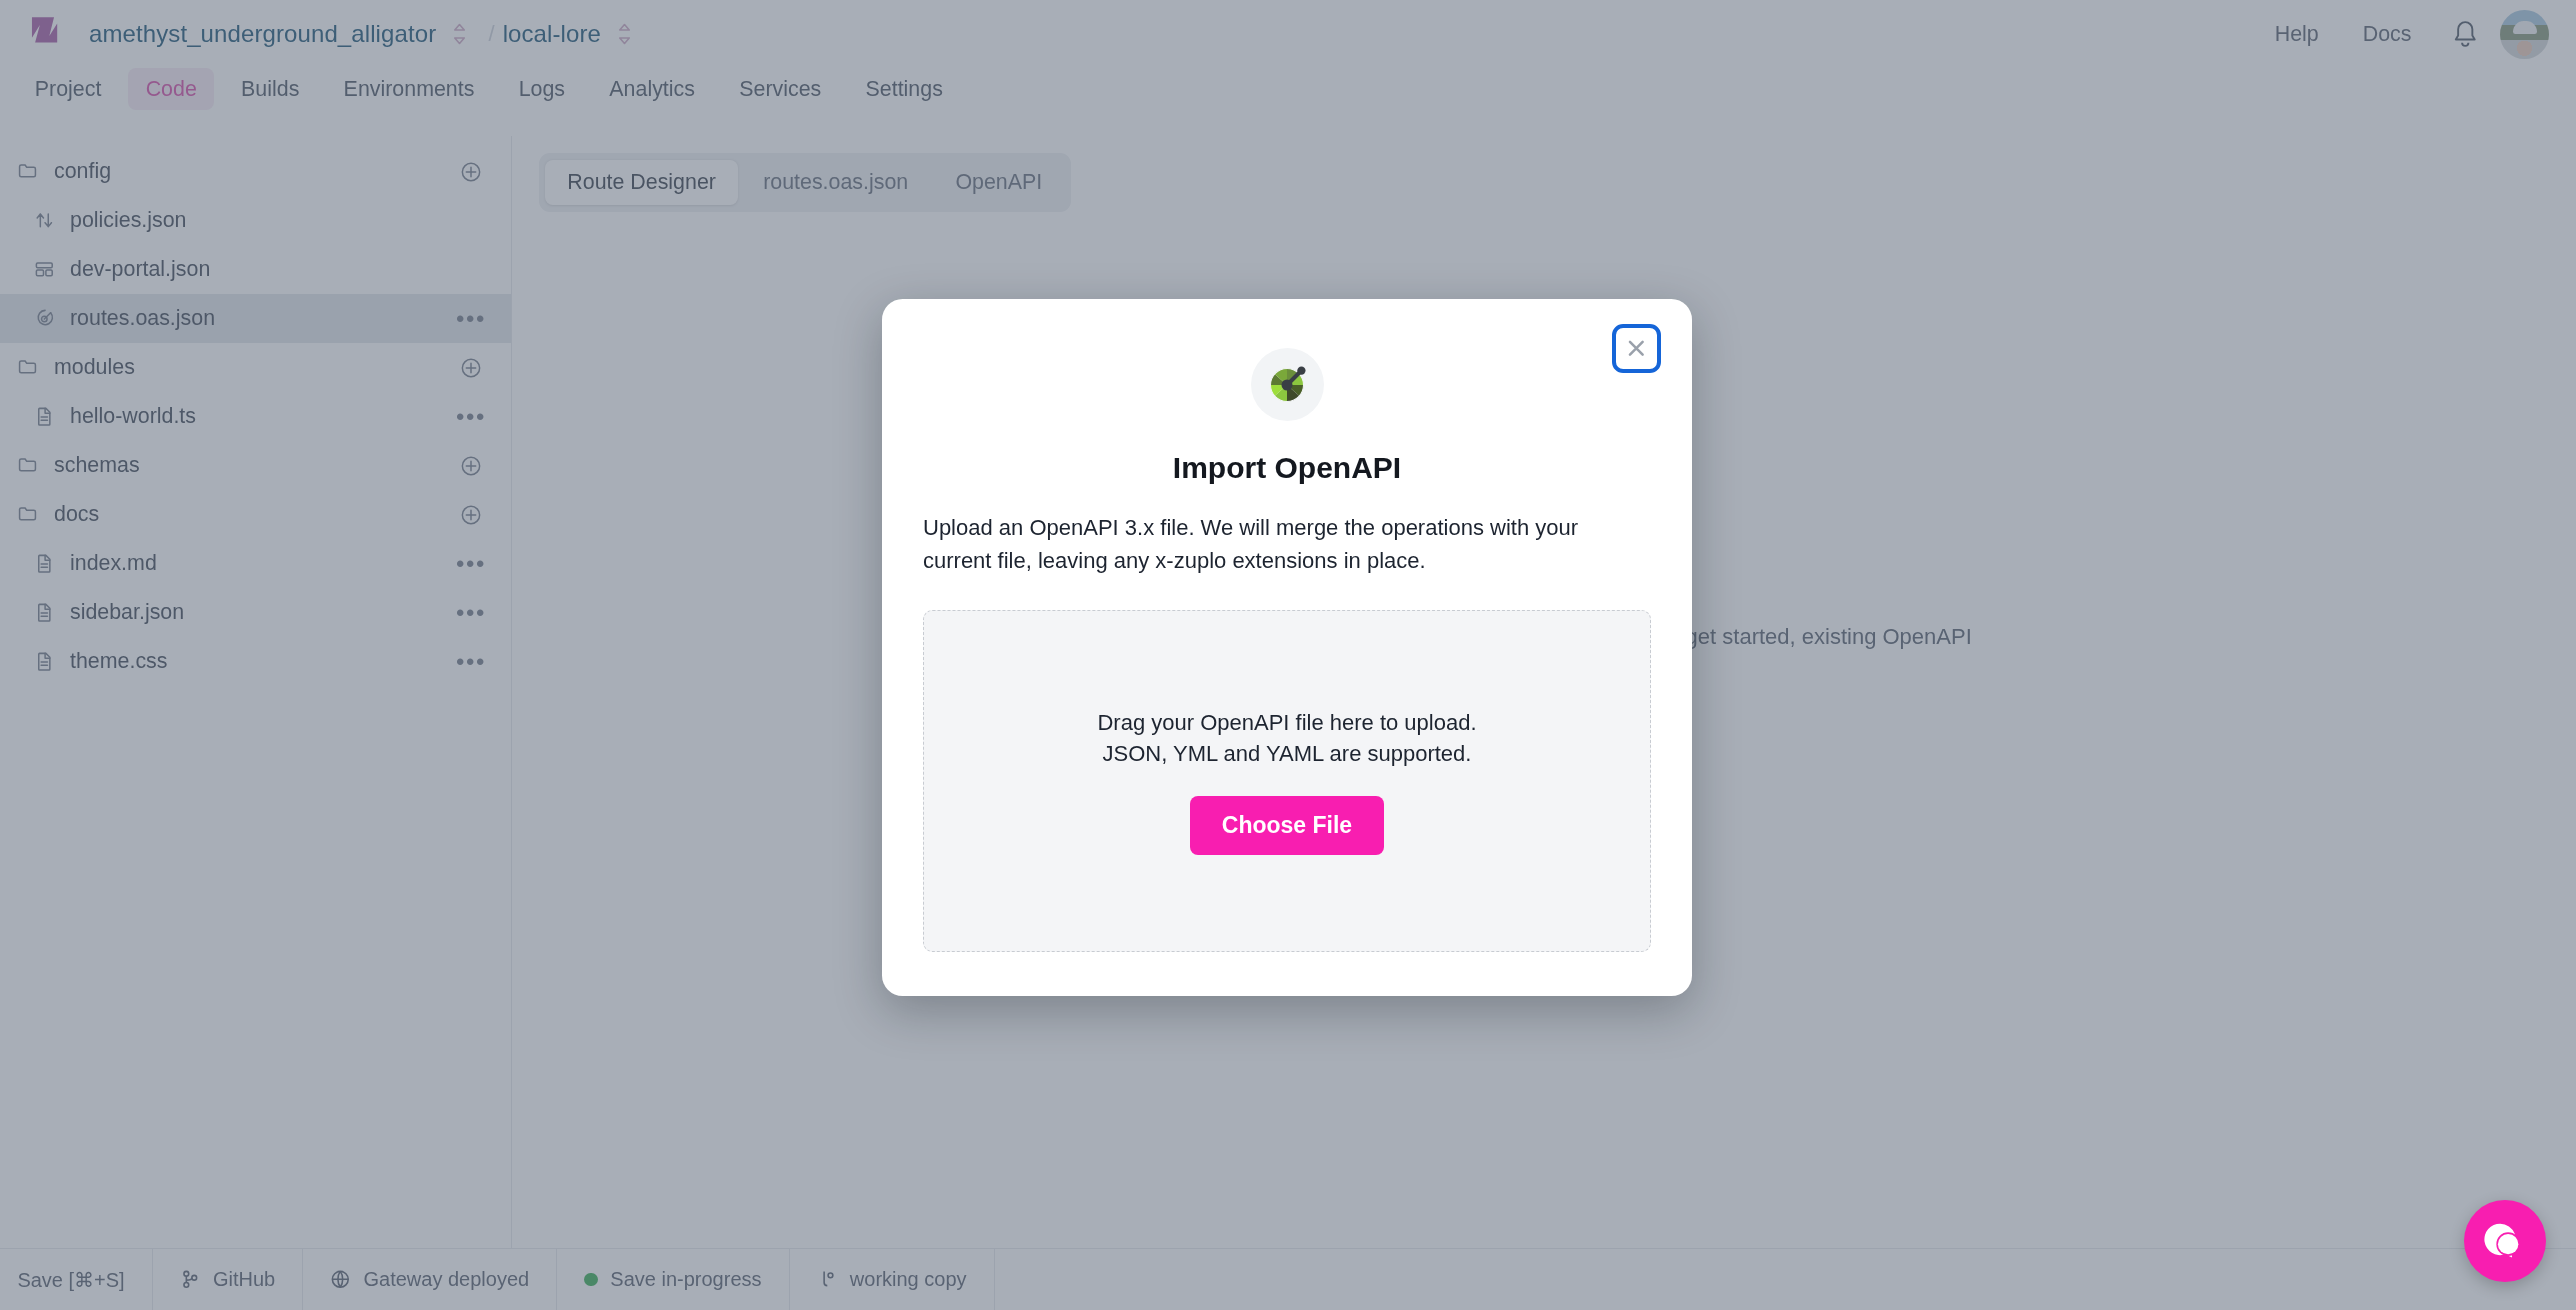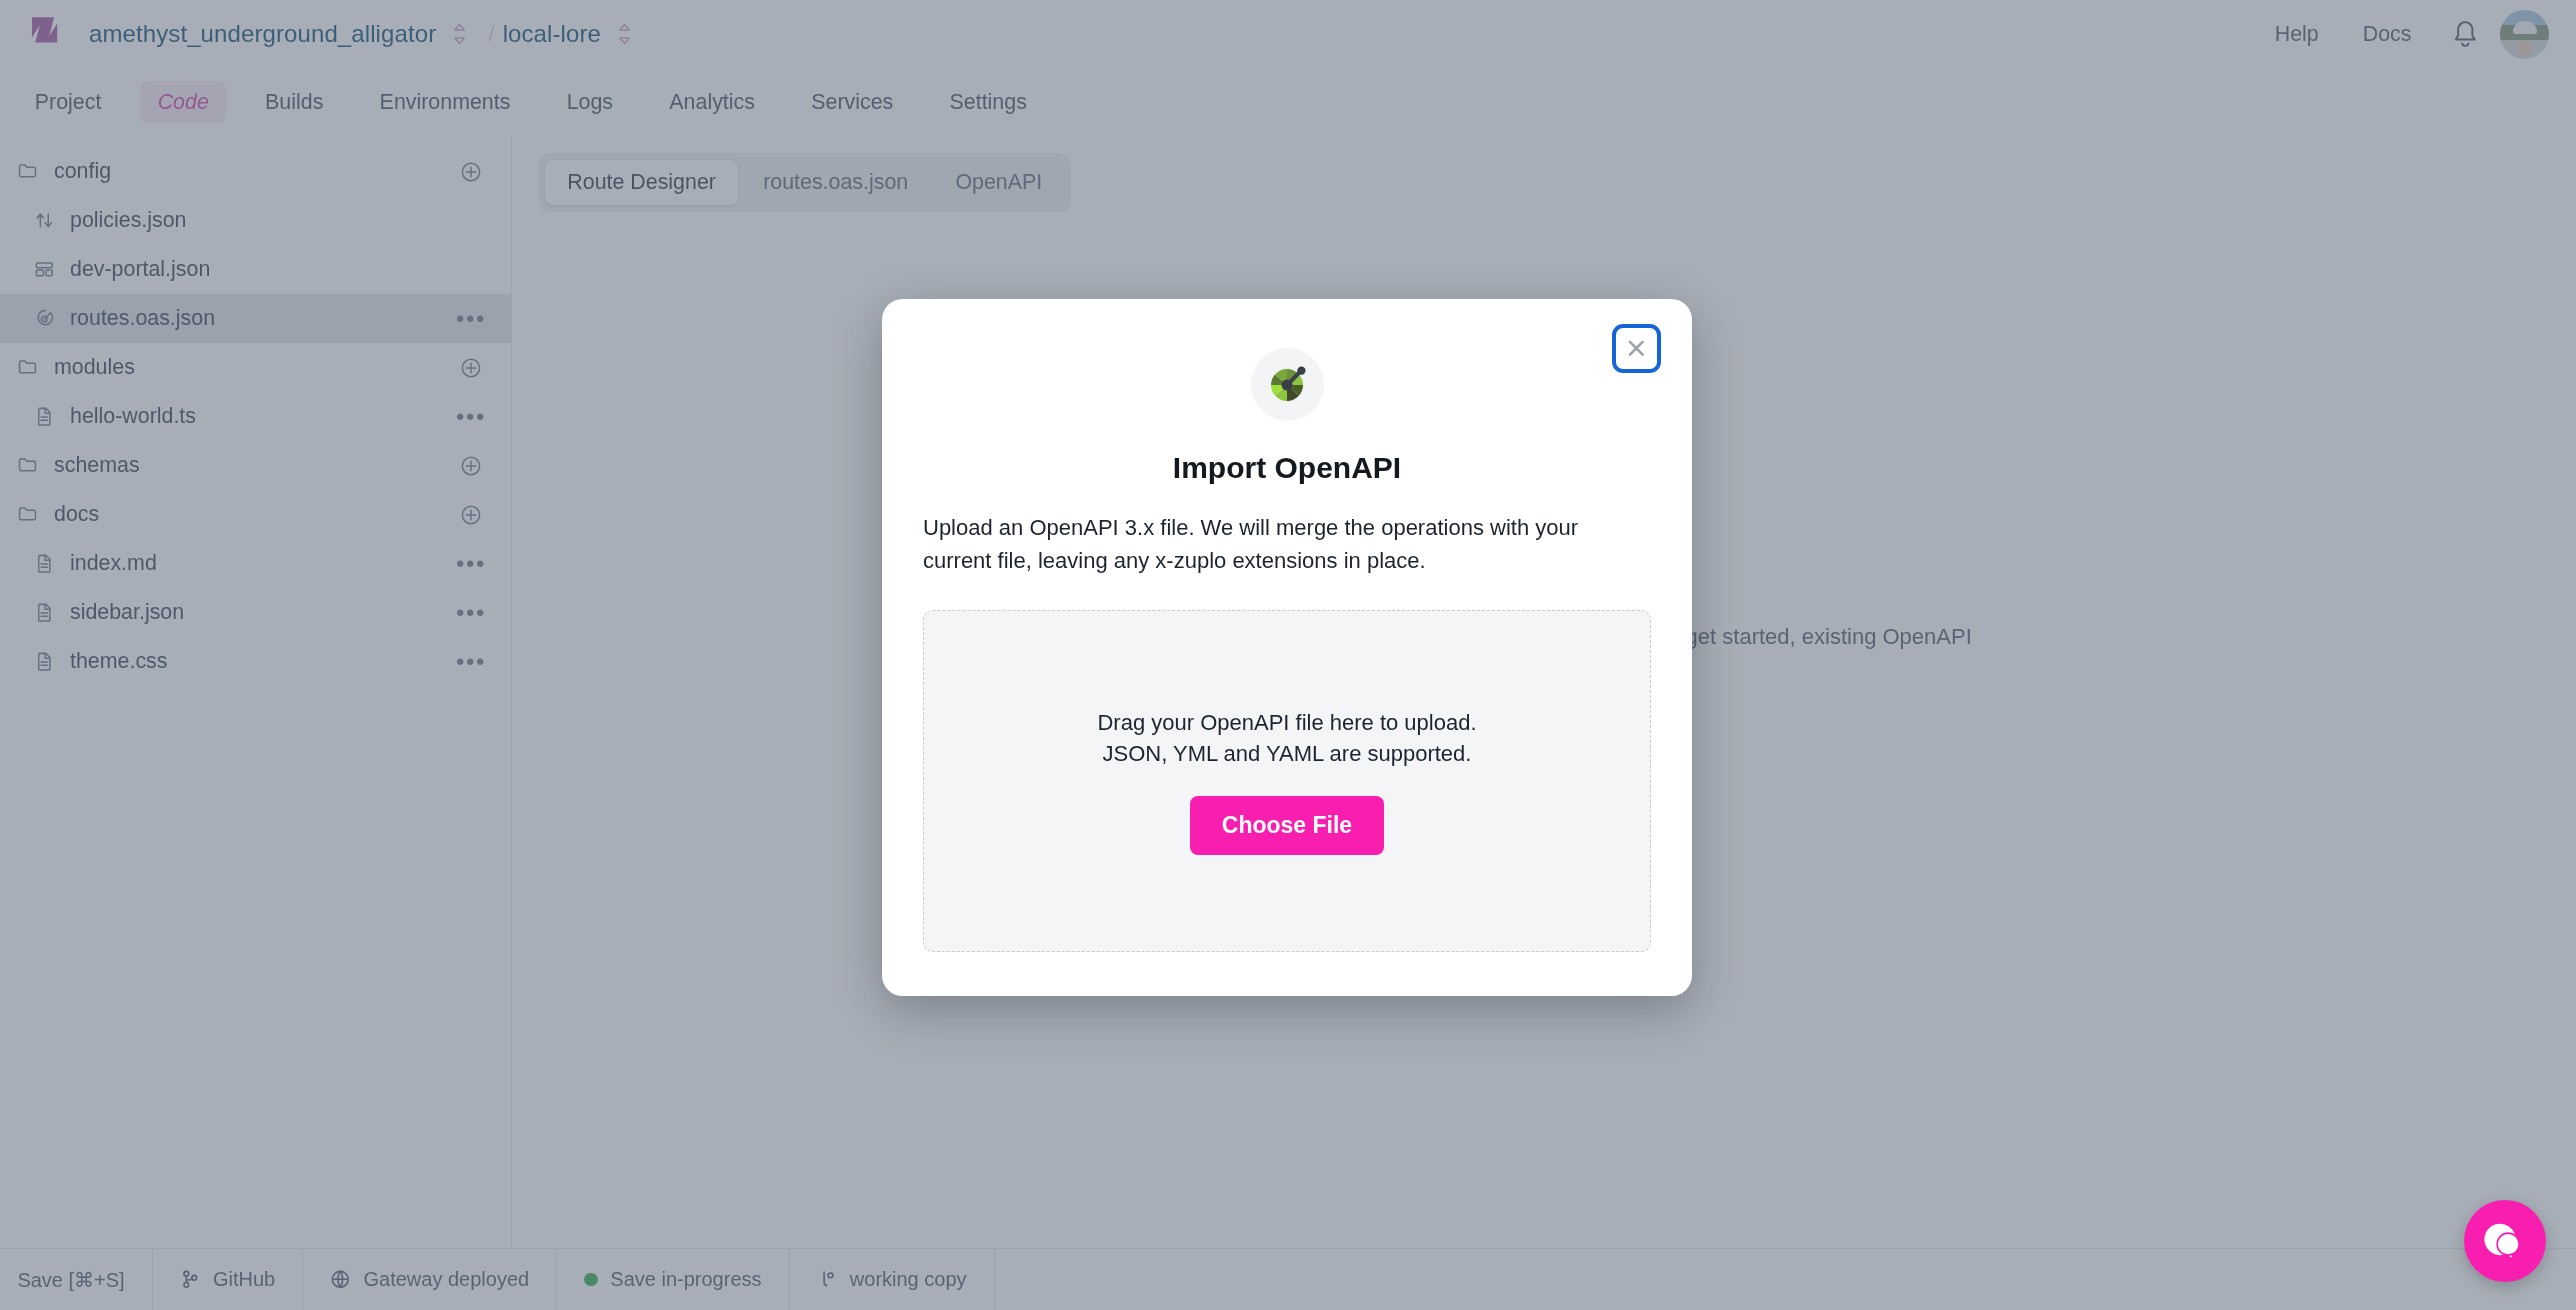--- a/index.html
+++ b/index.html
@@ -50,30 +50,29 @@
     position: relative; overflow: hidden;
   }
   .avatar::after {
     content:""; position:absolute; left:50%; top:24%; transform:translateX(-50%);
     width: 24px; height: 12.7px; border-radius: 11px 11px 2.4px 2.4px; background:#eef1f3;
   }
 
   
   .navbar {
     height: 68px; flex: 0 0 68px;
-    display: flex; align-items: center; padding: 0 17.4px;
+    display: flex; align-items: flex-start; padding: 0 17.4px;
     background: #ffffff;
-    gap: 12px;
   }
   .navtab {
     font-size: 21.4px; color: #3f4a59;
     padding: 8.7px 17.4px; border-radius: 8px; white-space: nowrap;
     margin-right: 9.5px;
   }
-  .navtab.active { color: #d33fa3; background: #f6e8f3; font-style: italic; }
+  .navtab.active { color: #d33fa3; background: #f6e8f3; }
 
   
   .body-split { flex: 1; display: flex; min-height: 0; background:#ffffff; }
 
   
   .sidebar {
     width: 512px; flex: 0 0 512px;
     border-right: 0.8px solid #e3e6ea;
     padding-top: 11px; background: #ffffff;
   }

